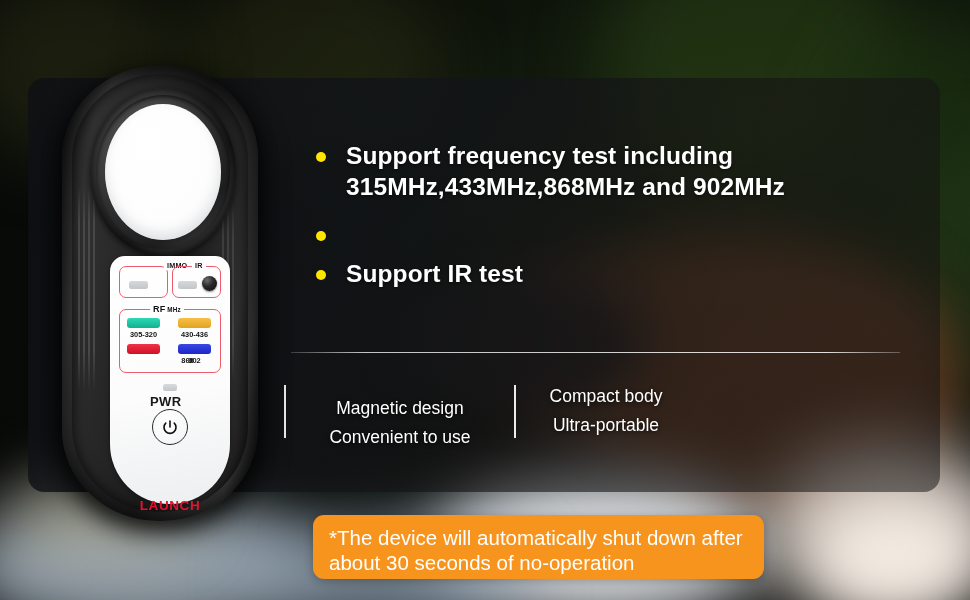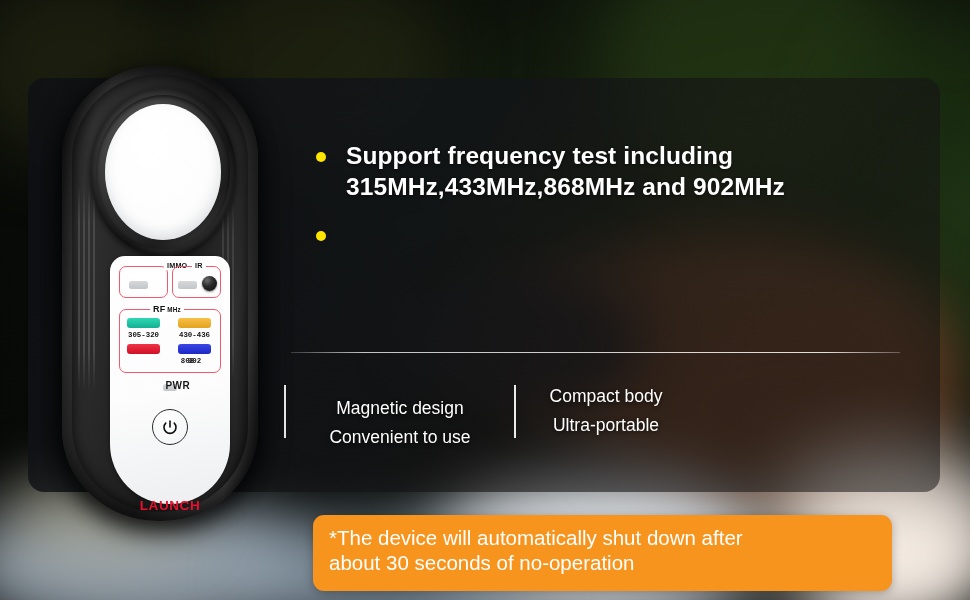--- a/index.html
+++ b/index.html
@@ -73,23 +73,23 @@
     white-space:pre-line;text-shadow:0 1px 4px rgba(0,0,0,.75);
     font-weight:400;
   }
   .feat-1{width:213px;}
   .feat-2{width:228px;margin-top:24px;}
   .feat-3{width:180px;}
   .vdiv{width:2px;height:53px;background:rgba(255,255,255,.92);flex:0 0 2px;}
 
   
   .notice{
-    position:absolute;left:313px;top:515px;width:579px;
+    position:absolute;left:313px;top:515px;width:451px;
     background:#f7941d;border-radius:11px;
-    padding:10px 16px 16px 16px;box-sizing:border-box;
+    padding:10px 16px 4px 16px;box-sizing:border-box;
     box-shadow:0 2px 10px rgba(0,0,0,.28);
   }
   .notice-text{
     color:#ffffff;font-size:20.5px;line-height:25px;font-weight:400;
     white-space:pre-line;font-family:"Liberation Sans",sans-serif;
   }
 
   
   .device{position:absolute;left:62px;top:66px;width:196px;height:462px;}
   .dev-shadow{
@@ -161,29 +161,29 @@
   .immo-led{left:19px;top:25px;width:19px;height:8px;}
   .ir-led{left:68px;top:25px;width:19px;height:8px;}
   .ir-dome{
     position:absolute;left:92px;top:20px;width:15px;height:15px;border-radius:50%;
     background:radial-gradient(circle at 34% 28%,#6d6d6d 0%,#2a2a2a 42%,#0b0b0b 100%);
     box-shadow:0 1px 2px rgba(0,0,0,.5);
   }
   .sw{position:absolute;border-radius:3px;}
   .sw-label{
     position:absolute;font-size:7.4px;font-weight:700;color:#141414;
-    text-align:center;font-family:Liberation Mono, monospace;line-height:8px;
+    text-align:center;font-family:Liberation Sans, sans-serif;line-height:8px;
   }
   .pwr-led{
     position:absolute;left:53px;top:128px;width:14px;height:7px;border-radius:2.5px;
     background:linear-gradient(180deg,#d8dadc 0%,#c4c7ca 100%);
   }
   .pwr-label{
-    position:absolute;left:40px;top:124px;width:40px;text-align:right;
-    font-size:10px;font-weight:700;color:#181818;letter-spacing:.4px;
+    position:absolute;left:40px;top:138px;width:40px;text-align:left;
+    font-size:13px;font-weight:700;color:#181818;letter-spacing:.4px;
     font-family:"Liberation Sans",sans-serif;
   }
   .pwr-btn{
     position:absolute;left:42px;top:153px;width:36px;height:36px;border-radius:50%;
     border:1.3px solid #2c2c2c;box-sizing:border-box;
     background:radial-gradient(circle at 40% 32%,#ffffff 0%,#f6f7f8 70%,#e6e8ea 100%);
   }
   .pwr-glyph{position:absolute;left:52px;top:163px;width:16px;height:16px;}
   .brand{
     position:absolute;left:0;top:212px;width:120px;text-align:center;
@@ -220,20 +220,24 @@
 
   <div class="bullets">
     <div class="bullet-row">
       <span class="dot"></span>
       <span class="bullet-text">Support frequency test including
 315MHz,433MHz,868MHz and 902MHz</span>
     </div>
     <div class="bullet-row">
       <span class="dot"></span>
     </div>
+    <div class="bullet-row">
+      <span class="dot"></span>
+      <span class="bullet-text">Support IR test</span>
+    </div>
   </div>
 
   <div class="hr"></div>
 
   <div class="features">
     <div class="vdiv"></div>
     <div class="feat feat-2">Magnetic design
 Convenient to use</div>
     <div class="vdiv"></div>
     <div class="feat feat-3">Compact body

